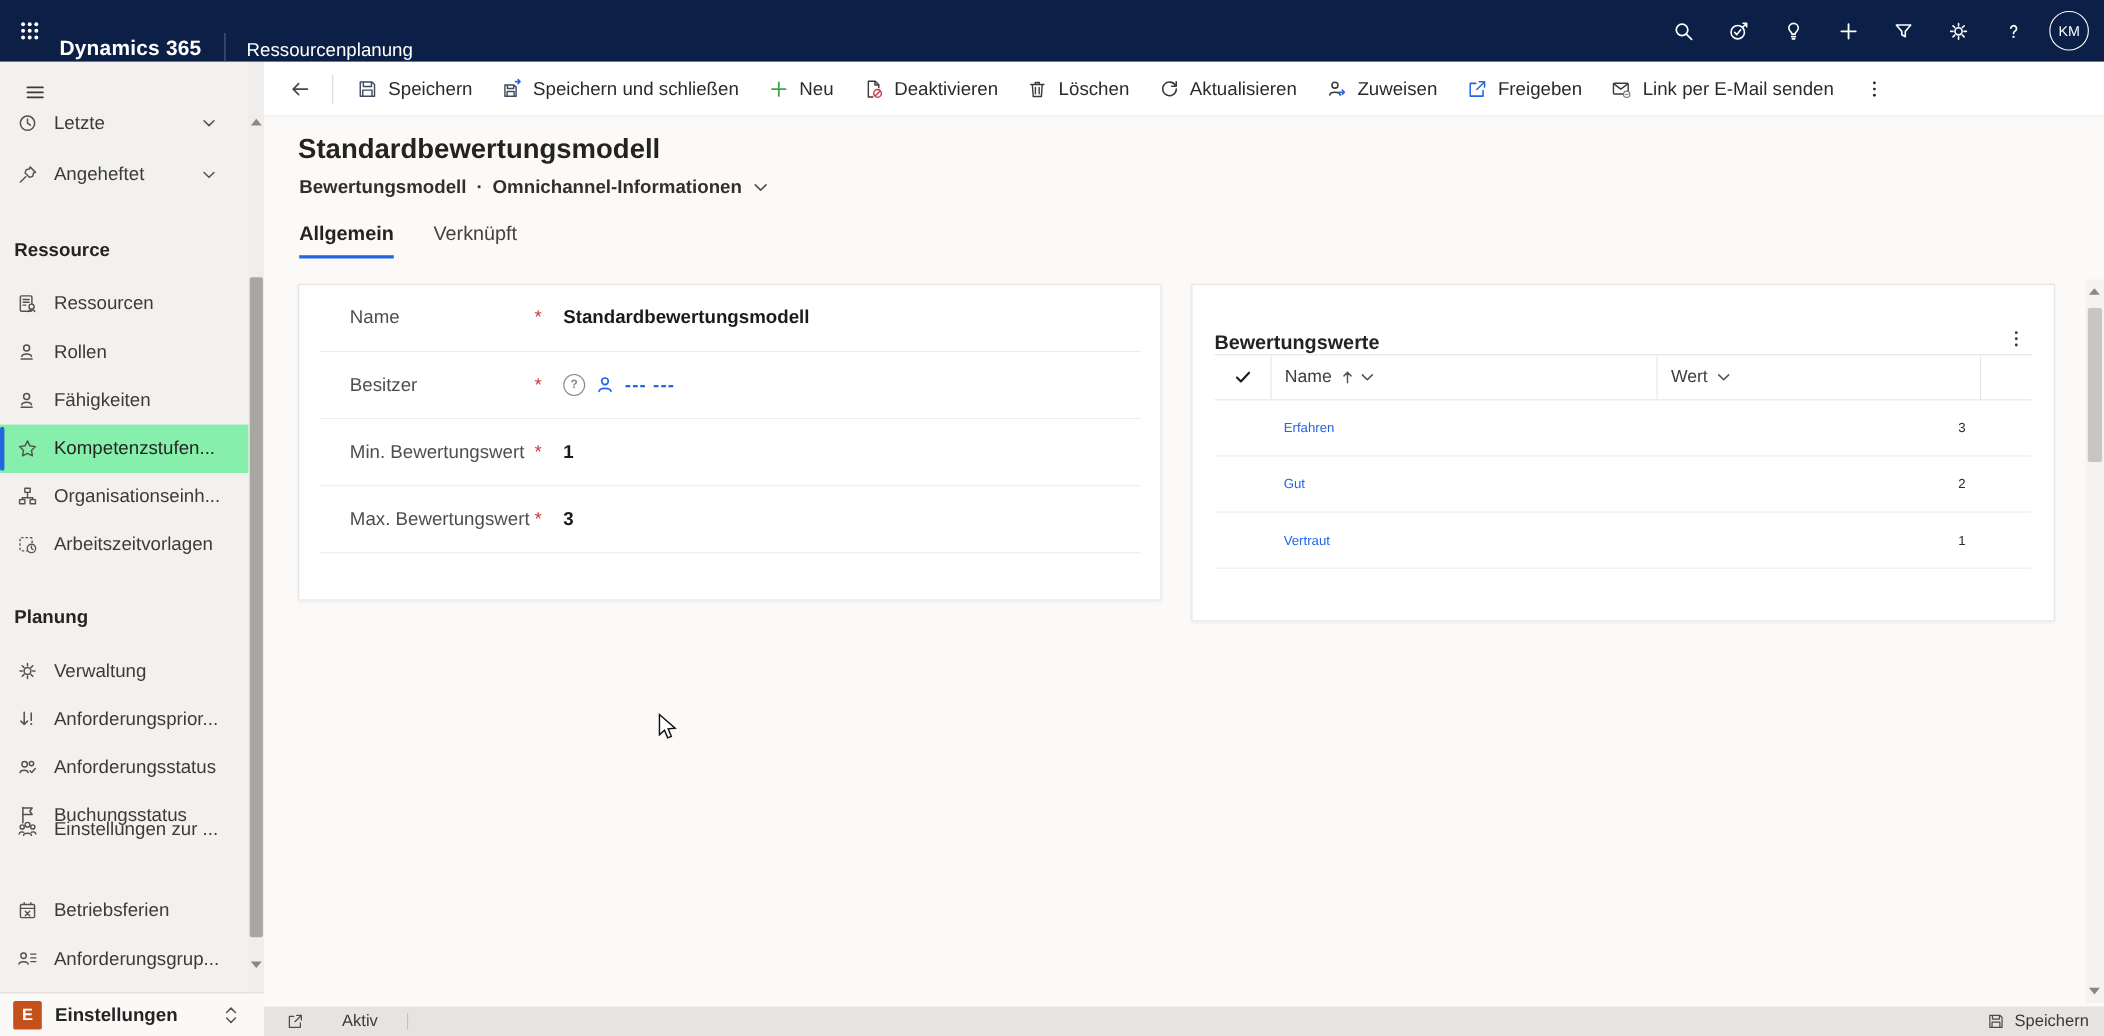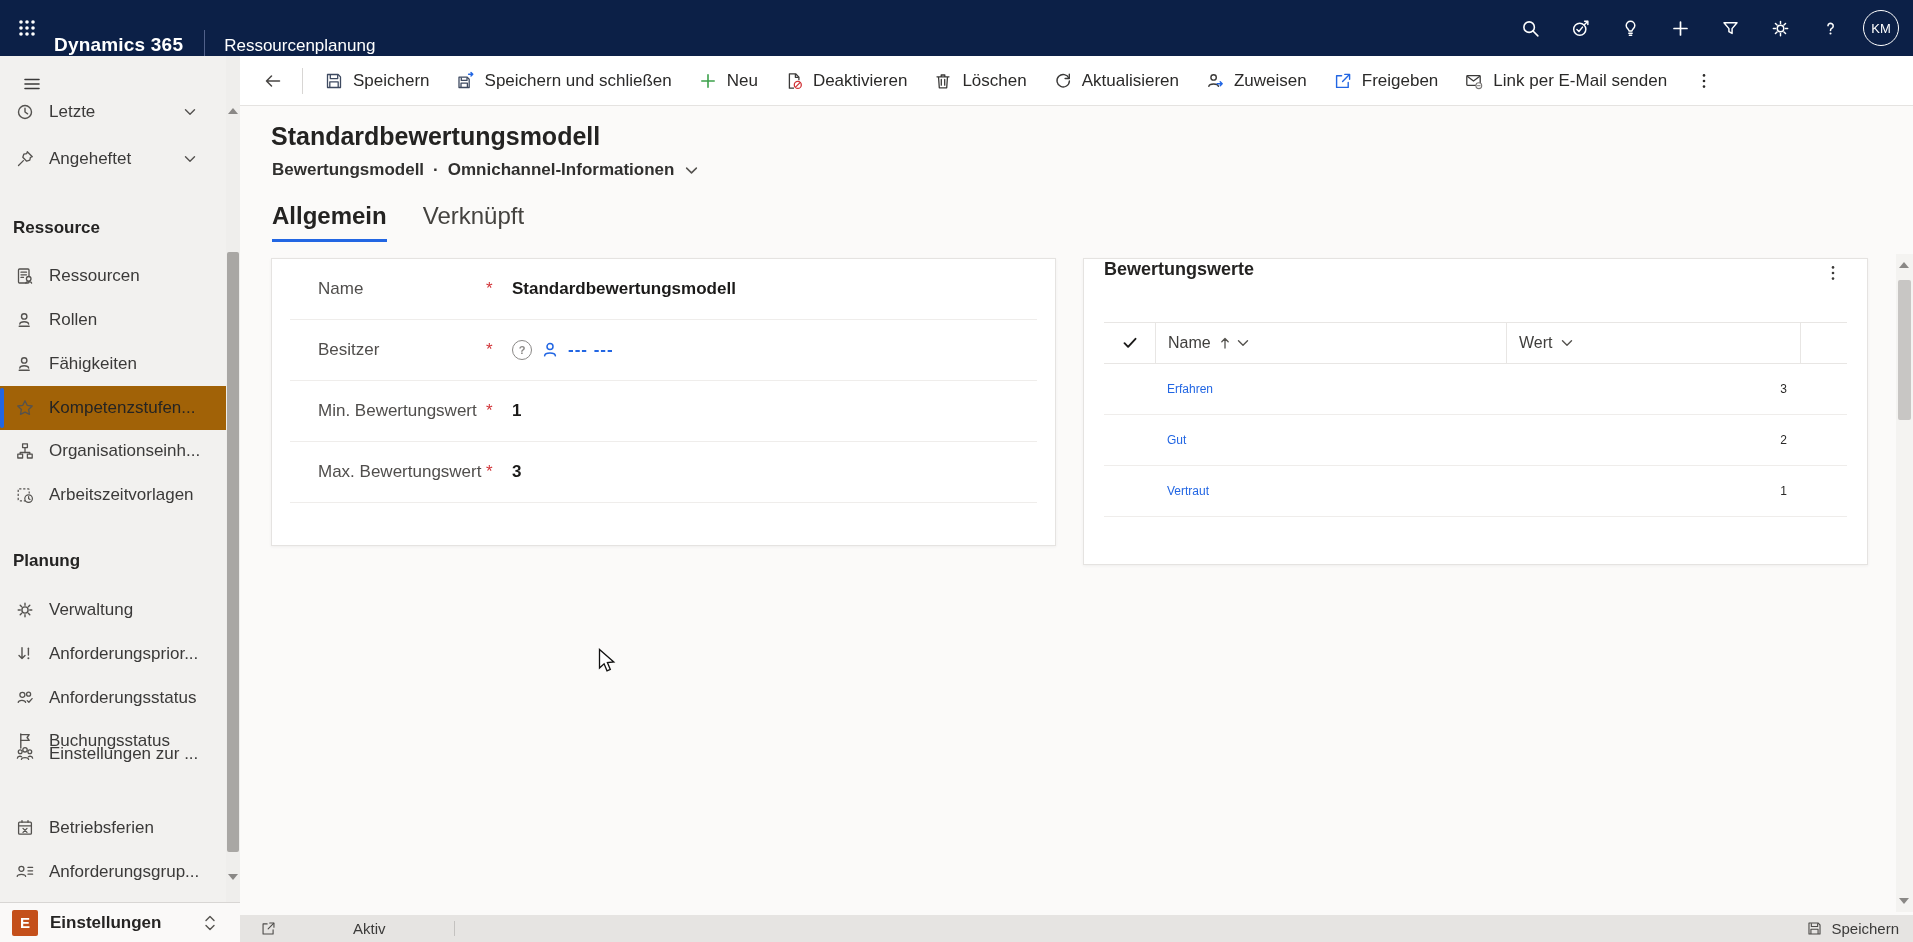--- a/index.html
+++ b/index.html
@@ -19,21 +19,21 @@
   .tb-btn{width:50px;height:56px;display:flex;align-items:center;justify-content:center;cursor:pointer;color:#fff;}
   .avatar{width:34px;height:34px;border:1.5px solid #fff;border-radius:50%;display:flex;
           align-items:center;justify-content:center;font-size:13px;margin-left:8px;cursor:pointer;}
 
   
   .sidebar{position:absolute;left:0;top:56px;width:240px;height:846px;background:#f2f1ef;z-index:2;}
   .nav-row{position:absolute;left:0;width:226px;height:44px;display:flex;align-items:center;
            padding-left:14px;box-sizing:border-box;font-size:17px;color:#3b3a39;cursor:pointer;}
   .nav-row .nicon{width:22px;height:22px;margin-right:13px;display:flex;align-items:center;
                   justify-content:center;color:#54524f;flex:none;}
-  .nav-row.selected{background:#a16207;color:#252423;}
+  .nav-row.selected{background:#86efac;color:#252423;}
   .nav-row.selected::before{content:"";position:absolute;left:0;top:2px;bottom:2px;width:4px;
                   background:#2266E3;border-radius:2px;}
   .nav-heading{position:absolute;left:13px;font-size:17px;font-weight:700;color:#252423;line-height:24px;}
   .nav-chev{margin-left:auto;margin-right:30px;color:#54524f;}
   .hamburger{position:absolute;left:12px;top:8px;width:40px;height:40px;display:flex;
              align-items:center;justify-content:center;color:#3b3a39;cursor:pointer;}
   .sb-scroll{position:absolute;left:226px;top:0;width:14px;height:846px;background:#efeeec;}
   .sb-thumb{position:absolute;left:1px;top:196px;width:12px;height:600px;background:#a9a7a4;border-radius:2px;}
   .tri-up{width:0;height:0;border-left:5px solid transparent;border-right:5px solid transparent;
           border-bottom:6px solid #8a8886;position:absolute;left:2px;top:52px;}
@@ -58,38 +58,38 @@
             color:#2b2a29;cursor:pointer;white-space:nowrap;}
   .cmd-overflow{padding:0 14px;height:100%;display:flex;align-items:center;color:#2b2a29;cursor:pointer;}
 
   
   .content{position:absolute;left:0;top:50px;width:1673px;height:809px;background:#fbfaf9;}
   .page-title{position:absolute;left:31px;top:16px;font-size:25px;font-weight:700;color:#242322;}
   .page-sub{position:absolute;left:32px;top:54px;display:flex;align-items:center;gap:9px;
             font-size:17px;font-weight:600;color:#31302f;}
   .page-sub .chev{color:#54524f;margin-left:2px;cursor:pointer;}
   .tabs{position:absolute;left:32px;top:96px;display:flex;gap:36px;}
-  .tab{font-size:24px;color:#44423f;padding-bottom:9px;cursor:pointer;border-bottom:3.5px solid transparent;}
+  .tab{font-size:18px;color:#44423f;padding-bottom:9px;cursor:pointer;border-bottom:3.5px solid transparent;}
   .tab.active{font-weight:700;color:#242322;border-bottom-color:#2266E3;}
 
   .card{position:absolute;background:#fff;border:1px solid #e5e3e1;box-shadow:0 1px 3px rgba(0,0,0,.05);
         box-sizing:border-box;}
   .card-form{left:31px;top:152px;width:785px;height:288px;}
   .card-grid{left:843px;top:152px;width:785px;height:307px;}
 
   .f-row{height:61px;margin:0 18px;border-bottom:1px solid #efedeb;display:flex;align-items:center;
          box-sizing:border-box;padding-left:28px;}
   .f-label{width:168px;font-size:17px;color:#504e4c;flex:none;}
   .f-req{width:26px;color:#D13438;font-size:17px;flex:none;}
   .f-value{font-size:17px;font-weight:600;color:#1b1a19;display:flex;align-items:center;gap:8px;}
   .lookup{color:#2266E3;letter-spacing:1px;cursor:pointer;}
   .presence{width:18px;height:18px;border:1.5px solid #8a8886;border-radius:50%;color:#8a8886;
             font-size:11px;font-weight:700;display:flex;align-items:center;justify-content:center;flex:none;}
 
-  .grid-head{height:63px;display:flex;align-items:flex-start;padding:0 20px;}
+  .grid-head{height:63px;display:flex;align-items:flex-end;padding:0 20px;}
   .grid-title{font-size:18px;font-weight:700;color:#242322;}
   .grid-more{margin-left:auto;color:#3b3a39;cursor:pointer;padding:4px;}
   .grid-divider{margin:0 20px;border-top:1px solid #e8e6e4;}
   .thead{display:flex;height:40px;margin:0 20px;border-bottom:1px solid #e8e6e4;align-items:stretch;
          font-size:16px;color:#3f3e3c;}
   .th{display:flex;align-items:center;}
   .th-check{width:51px;border-right:1px solid #e8e6e4;justify-content:center;color:#1b1a19;}
   .th-name{flex:1;padding-left:12px;gap:9px;border-right:1px solid #e8e6e4;cursor:pointer;}
   .th-wert{width:294px;padding-left:12px;gap:9px;border-right:1px solid #e8e6e4;box-sizing:border-box;cursor:pointer;}
   .th-end{width:46px;}
@@ -103,21 +103,21 @@
   
   .ct-scroll{position:absolute;right:0;top:148px;width:17px;height:658px;background:#f4f3f1;}
   .ct-thumb{position:absolute;left:2px;top:26px;width:13px;height:140px;background:#c8c6c4;border-radius:2px;}
   .ct-up{width:0;height:0;border-left:5px solid transparent;border-right:5px solid transparent;
          border-bottom:6px solid #8a8886;position:absolute;left:3px;top:8px;}
   .ct-dn{width:0;height:0;border-left:5px solid transparent;border-right:5px solid transparent;
          border-top:6px solid #8a8886;position:absolute;left:3px;bottom:8px;}
 
   
   .statusbar{position:absolute;left:240px;top:915px;width:1673px;height:27px;background:#e6e4e2;
-             display:flex;align-items:center;font-size:15px;color:#3b3a39;z-index:3;gap:42px;}
+             display:flex;align-items:center;font-size:15px;color:#3b3a39;z-index:3;}
   .st-popout{margin-left:20px;color:#4d4b49;cursor:pointer;display:flex;}
   .st-state{margin-left:34px;}
   .st-sep{width:1px;height:15px;background:#c4c2c0;margin-left:26px;}
   .st-save{margin-left:auto;margin-right:14px;display:flex;align-items:center;gap:8px;cursor:pointer;}
 
   .cursor{position:absolute;left:598px;top:648px;z-index:9;pointer-events:none;}
 </style>
 </head>
 <body>
 

